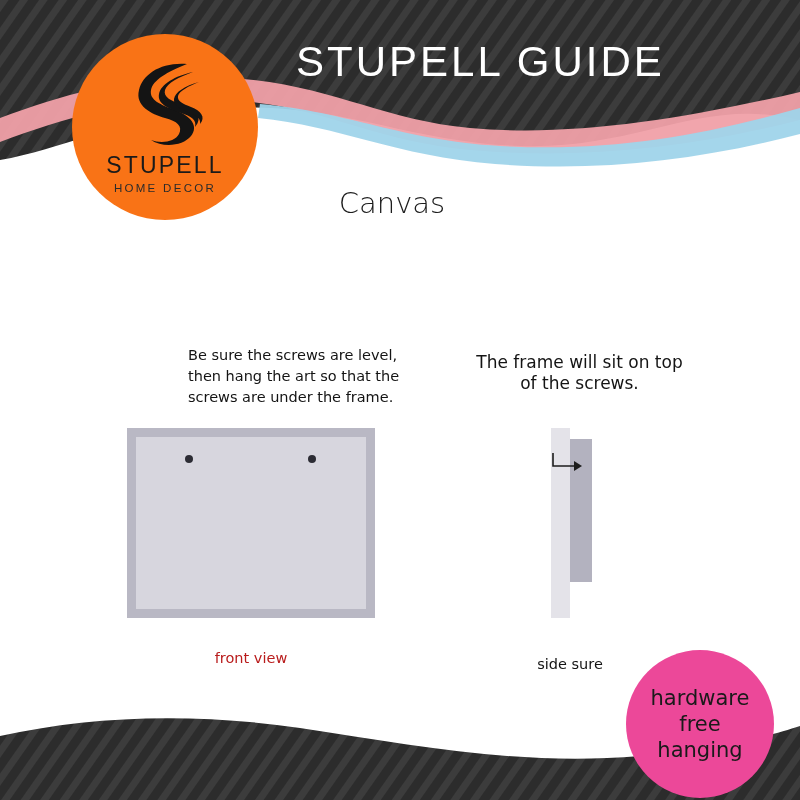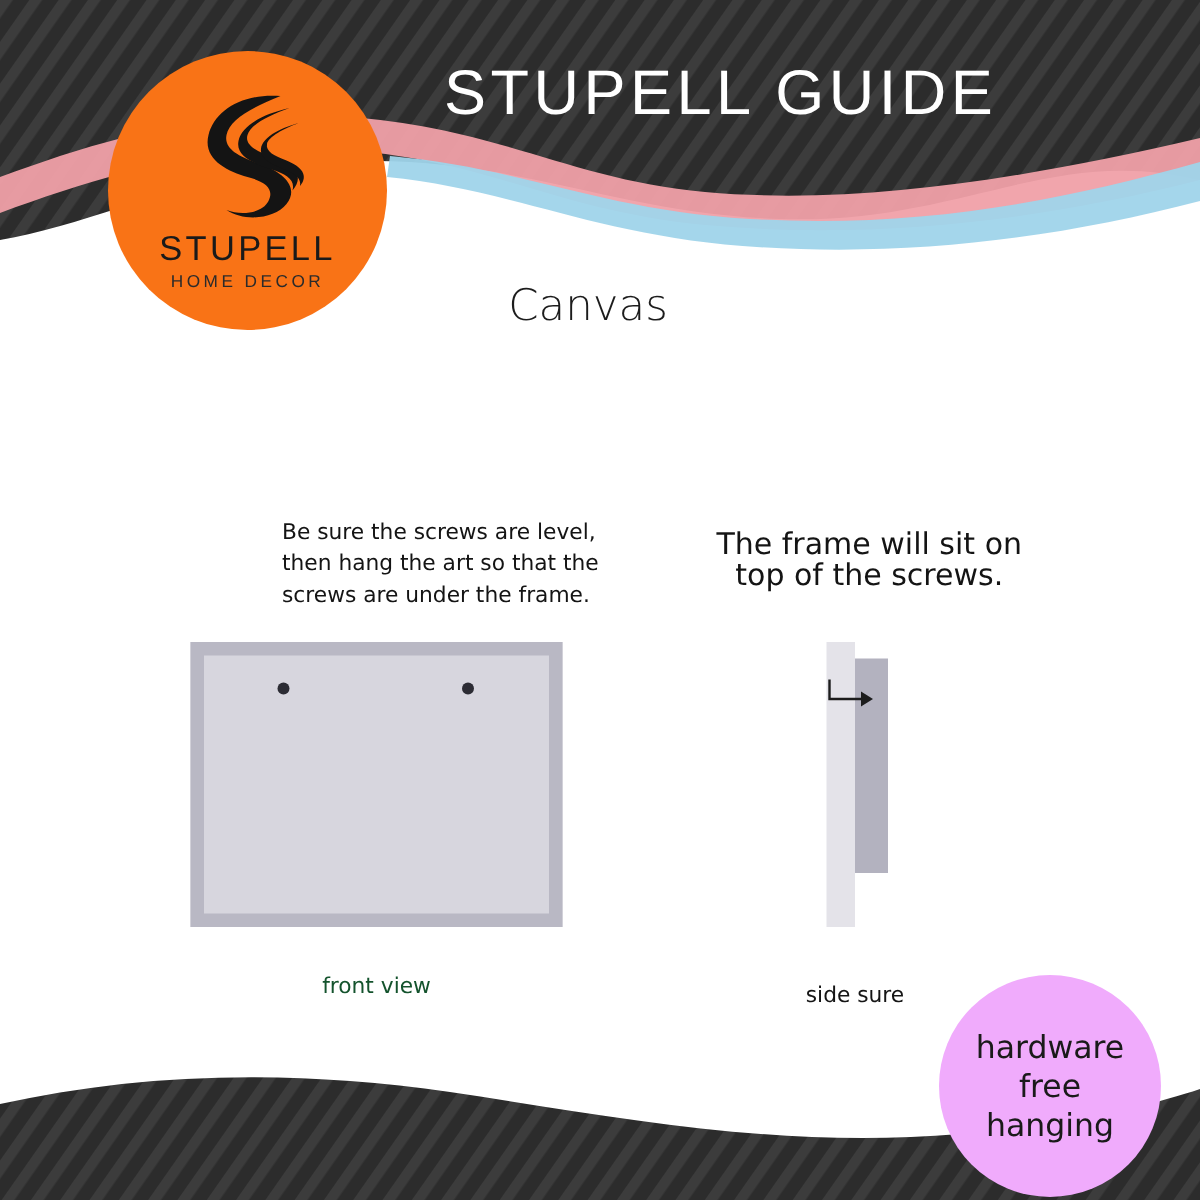--- a/index.html
+++ b/index.html
@@ -125,21 +125,21 @@
     color: #141414;
     font-family: "DejaVu Sans", sans-serif;
     text-align: left;
     margin-left: 46px;
   }
   .caption-right {
     position: absolute;
     left: 472px;
     top: 352px;
     width: 215px;
-    font-size: 20px;
+    font-size: 17px;
     line-height: 21px;
     color: #141414;
     font-family: "DejaVu Sans", sans-serif;
     text-align: center;
   }
 
   
   .front-view {
     position: absolute;
     left: 127px;
@@ -184,21 +184,21 @@
     height: 20px;
   }
 
   .label-front {
     position: absolute;
     left: 127px;
     top: 650px;
     width: 248px;
     text-align: center;
     font-size: 14.5px;
-    color: #14532d;
+    color: #b91c1c;
     font-family: "DejaVu Sans", sans-serif;
   }
   .label-side {
     position: absolute;
     left: 480px;
     top: 656px;
     width: 180px;
     text-align: center;
     font-size: 14.5px;
     color: #151515;
@@ -206,21 +206,21 @@
   }
 
   
   .badge {
     position: absolute;
     left: 626px;
     top: 650px;
     width: 148px;
     height: 148px;
     border-radius: 50%;
-    background: #f0abfc;
+    background: #ec4899;
     z-index: 8;
     display: flex;
     flex-direction: column;
     align-items: center;
     justify-content: center;
   }
   .badge span {
     display: block;
     text-align: center;
     font-size: 21px;

